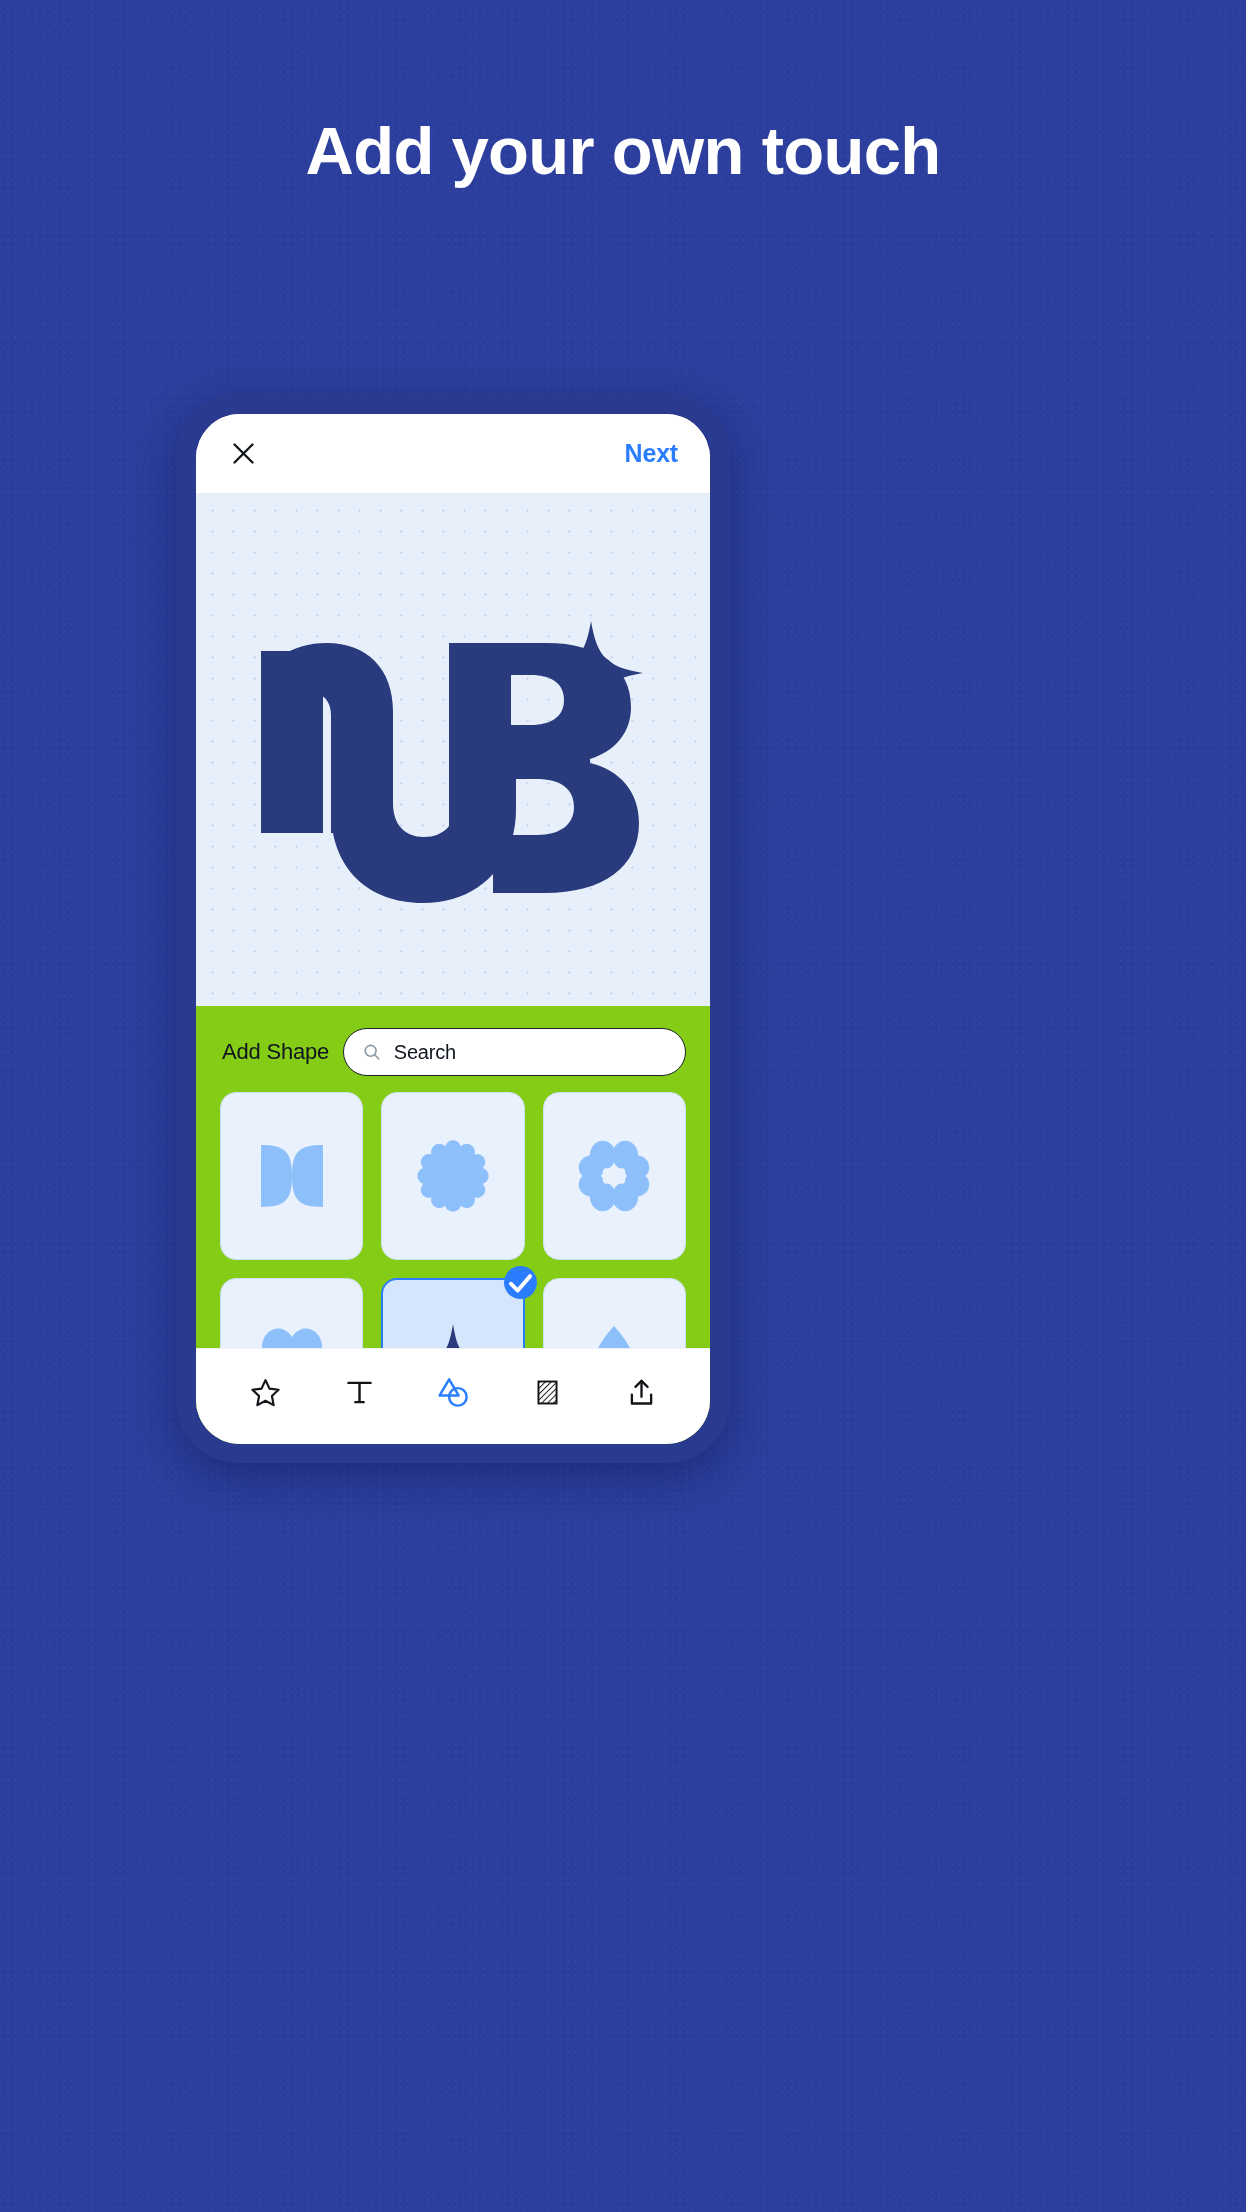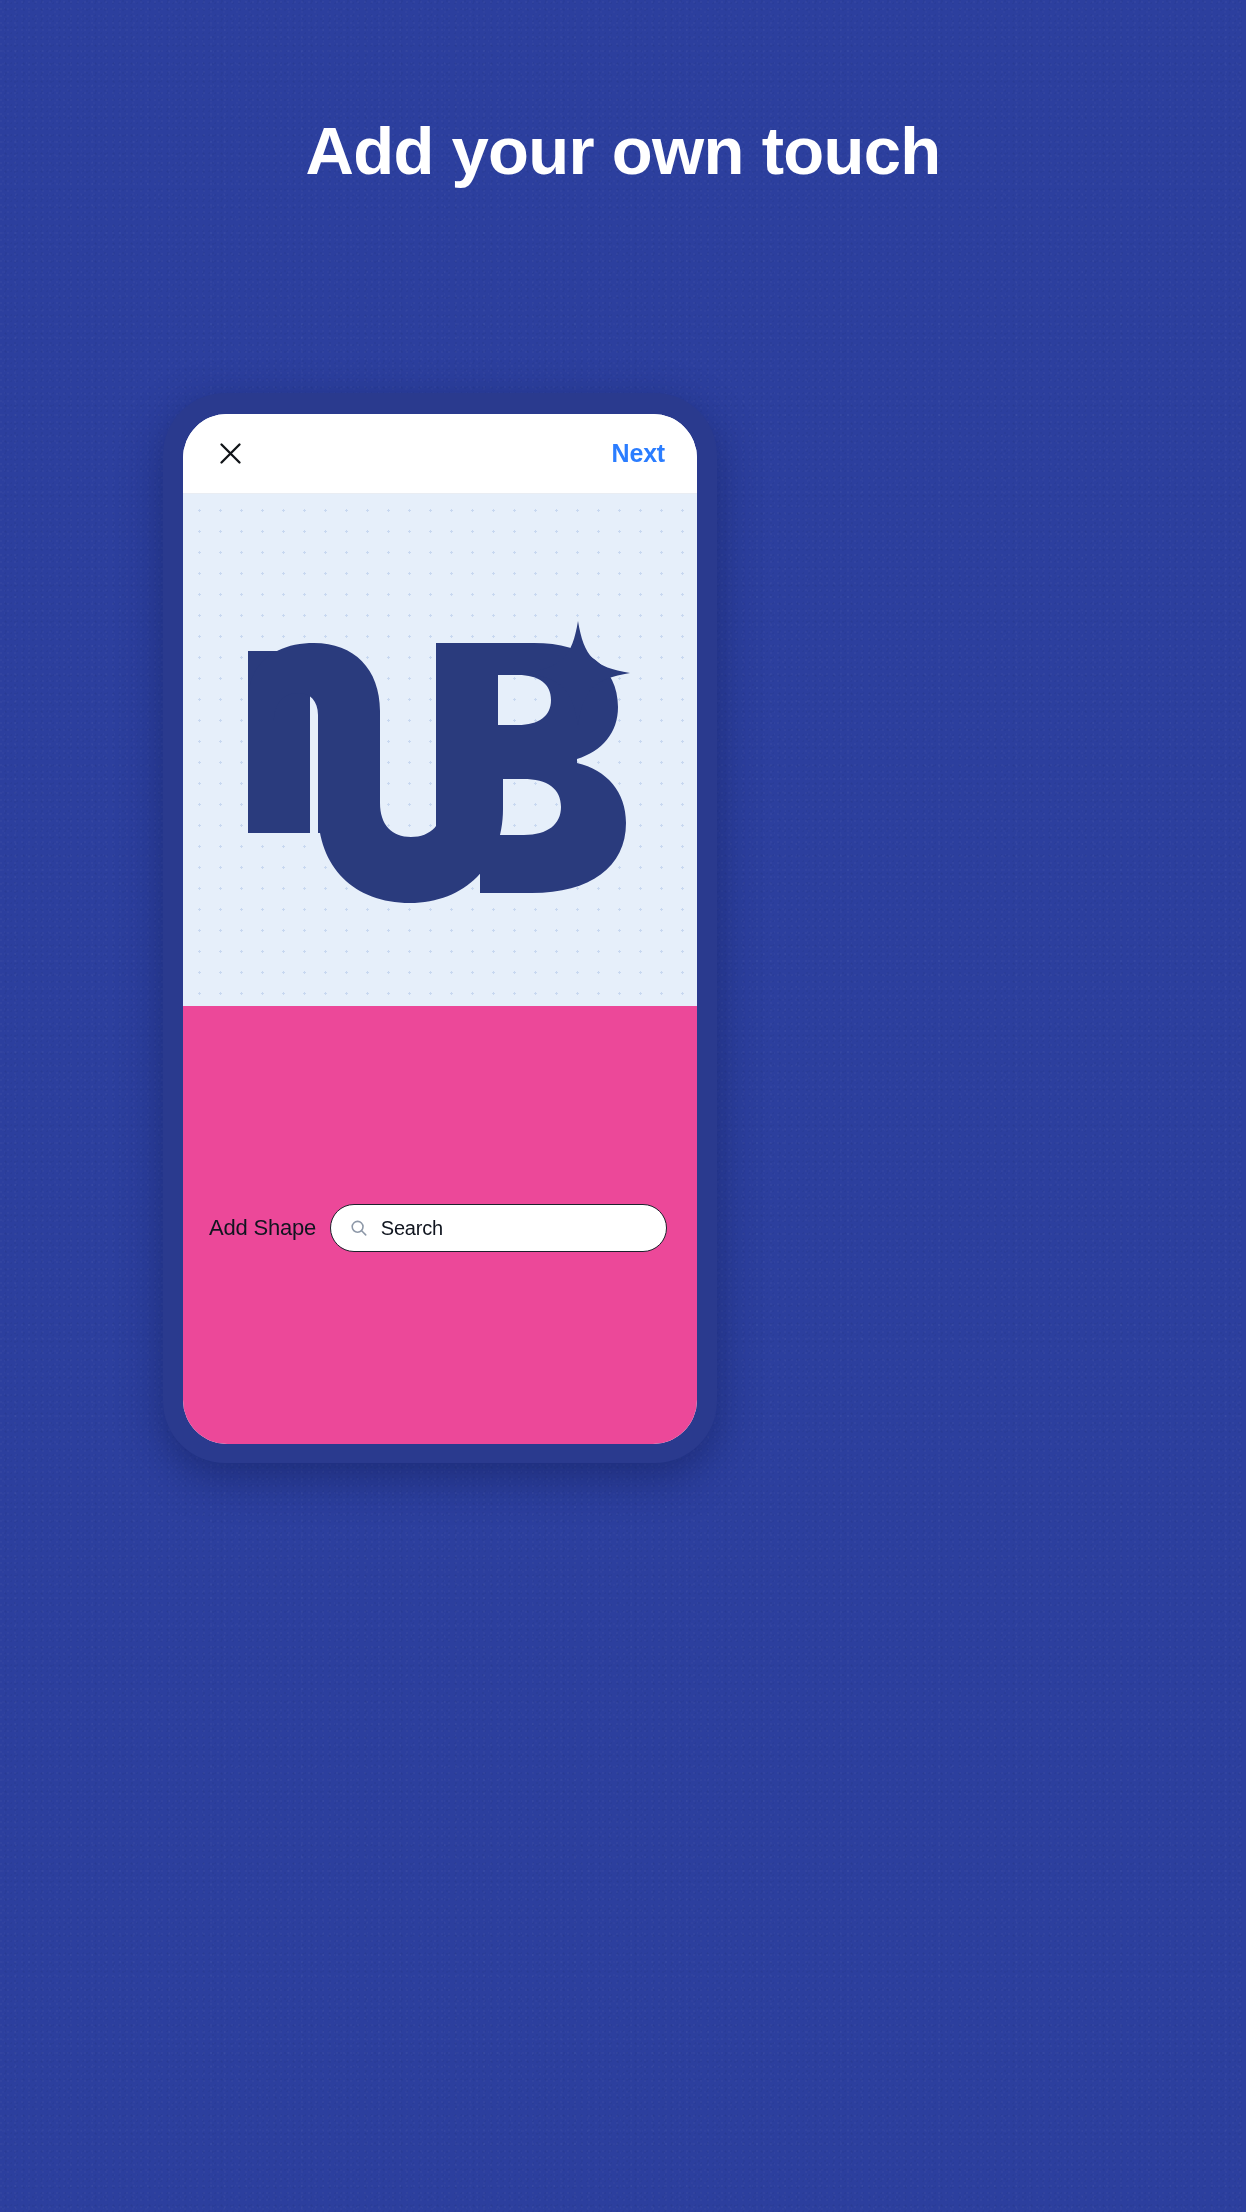--- a/index.html
+++ b/index.html
@@ -40,21 +40,21 @@
     font-weight:bold;
     line-height:1.22;
     letter-spacing:-.7px;
     z-index:3;
   }
   .headline span { display:block; }
 
   
   .phone {
     position:absolute;
-    left:163px; top:393px;
+    left:176px; top:393px;
     width:554px; height:1070px;
     background:#2a3a8e;
     border-radius:62px;
     box-shadow:0 14px 44px rgba(10,20,70,.42);
     padding:21px 20px 19px 20px;
     z-index:2;
   }
   .screen {
     position:relative;
     width:100%; height:100%;
@@ -103,23 +103,23 @@
   .logo-wrap {
     position:absolute;
     left:0; right:0; top:0; bottom:0;
     display:flex; align-items:center; justify-content:center;
   }
   .logo-svg { width:420px; height:300px; display:block; margin-top:18px; }
 
   
   .panel {
     flex:1 1 auto;
-    background:#ec4899;
-    display:flex;
-    flex-direction:row;
+    background:#84cc16;
+    display:flex;
+    flex-direction:column;
     min-height:0;
   }
   .panel-head {
     flex:0 0 auto;
     display:flex;
     align-items:center;
     gap:14px;
     padding:22px 24px 16px 26px;
   }
   .add-shape-label {

